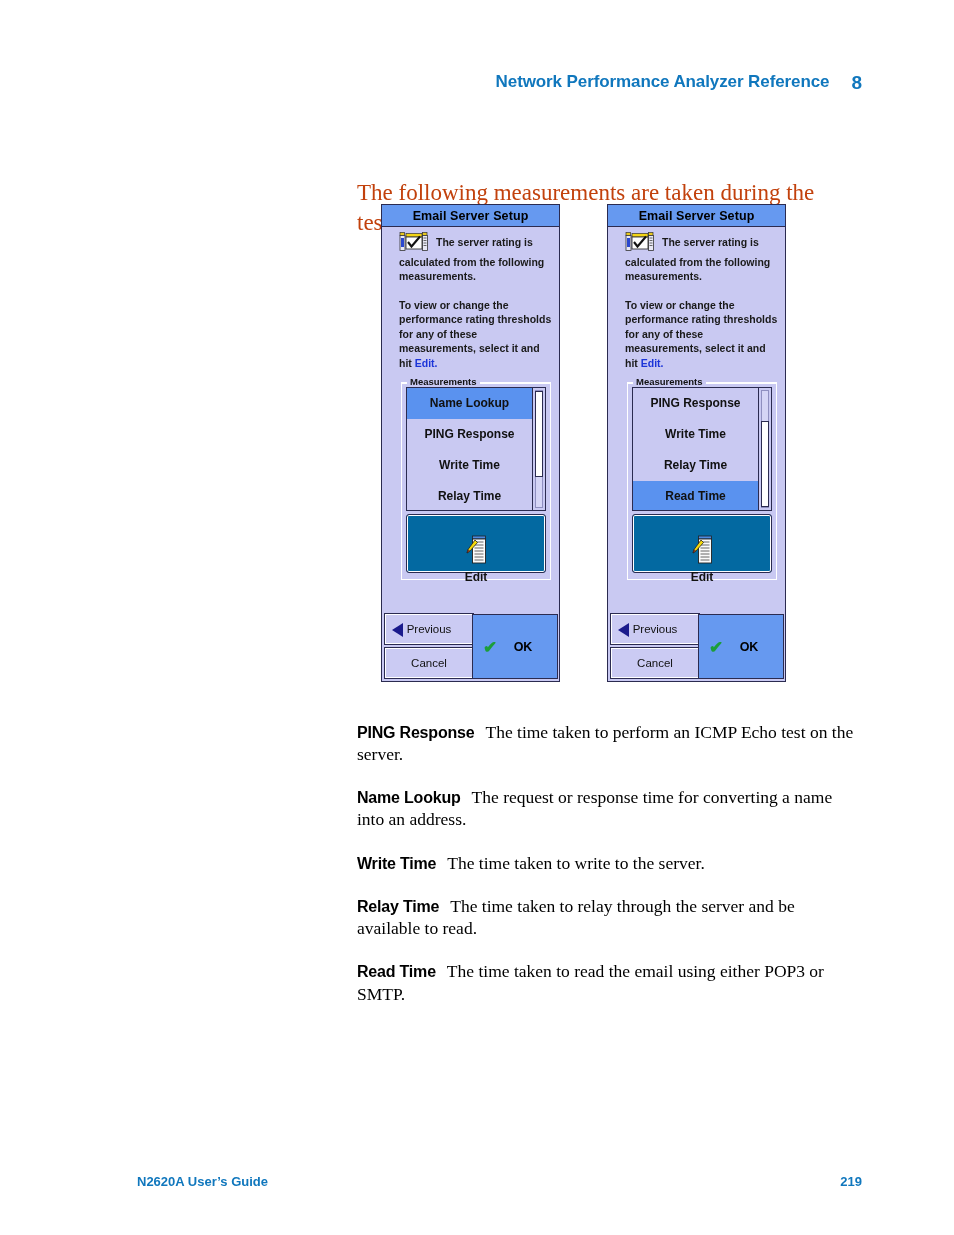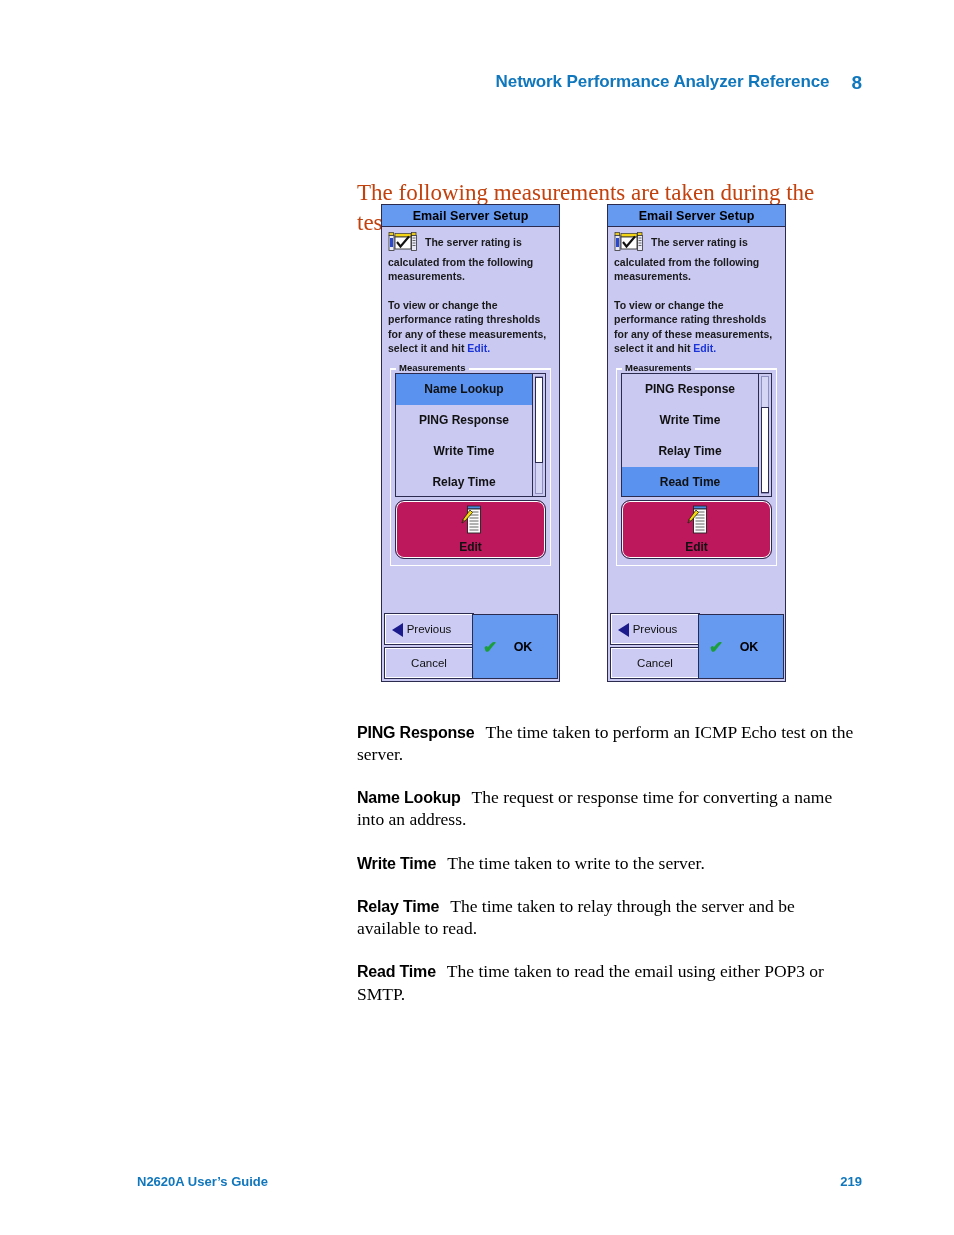--- a/index.html
+++ b/index.html
@@ -80,20 +80,21 @@
     font-size: 12.5px;
     font-weight: bold;
     text-align: center;
     line-height: 22px;
     letter-spacing: 0.1px;
   }
 
   .dev-body {
     padding: 5px 6px 0 6px;
     position: relative;
+    margin-left: 11px;
   }
 
   .info-line {
     font-size: 10.5px;
     font-weight: bold;
     color: #1a1a1a;
     line-height: 14.5px;
   }
   .info-line .rating-icon {
     display: inline-block;
@@ -170,26 +171,26 @@
   .scroll-thumb {
     position: absolute;
     left: 2px; right: 2px;
     background: #ffffff;
     border: 1px solid #2b2b50;
   }
 
   .edit-button {
     margin-top: 3px;
     height: 59px;
-    background: #be185d;
-    border: 1px solid #2b2b50;
-    border-radius: 9px;
+    background: #0369a1;
+    border: 1px solid #2b2b50;
+    border-radius: 3px;
     box-shadow: inset 0 0 0 1px #ffffff;
     text-align: center;
-    padding-top: 4px;
+    padding-top: 20px;
   }
   .edit-button .edit-label {
     font-size: 12px;
     font-weight: bold;
     color: #111;
     margin-top: 1px;
   }
 
   
   .btn-row {

